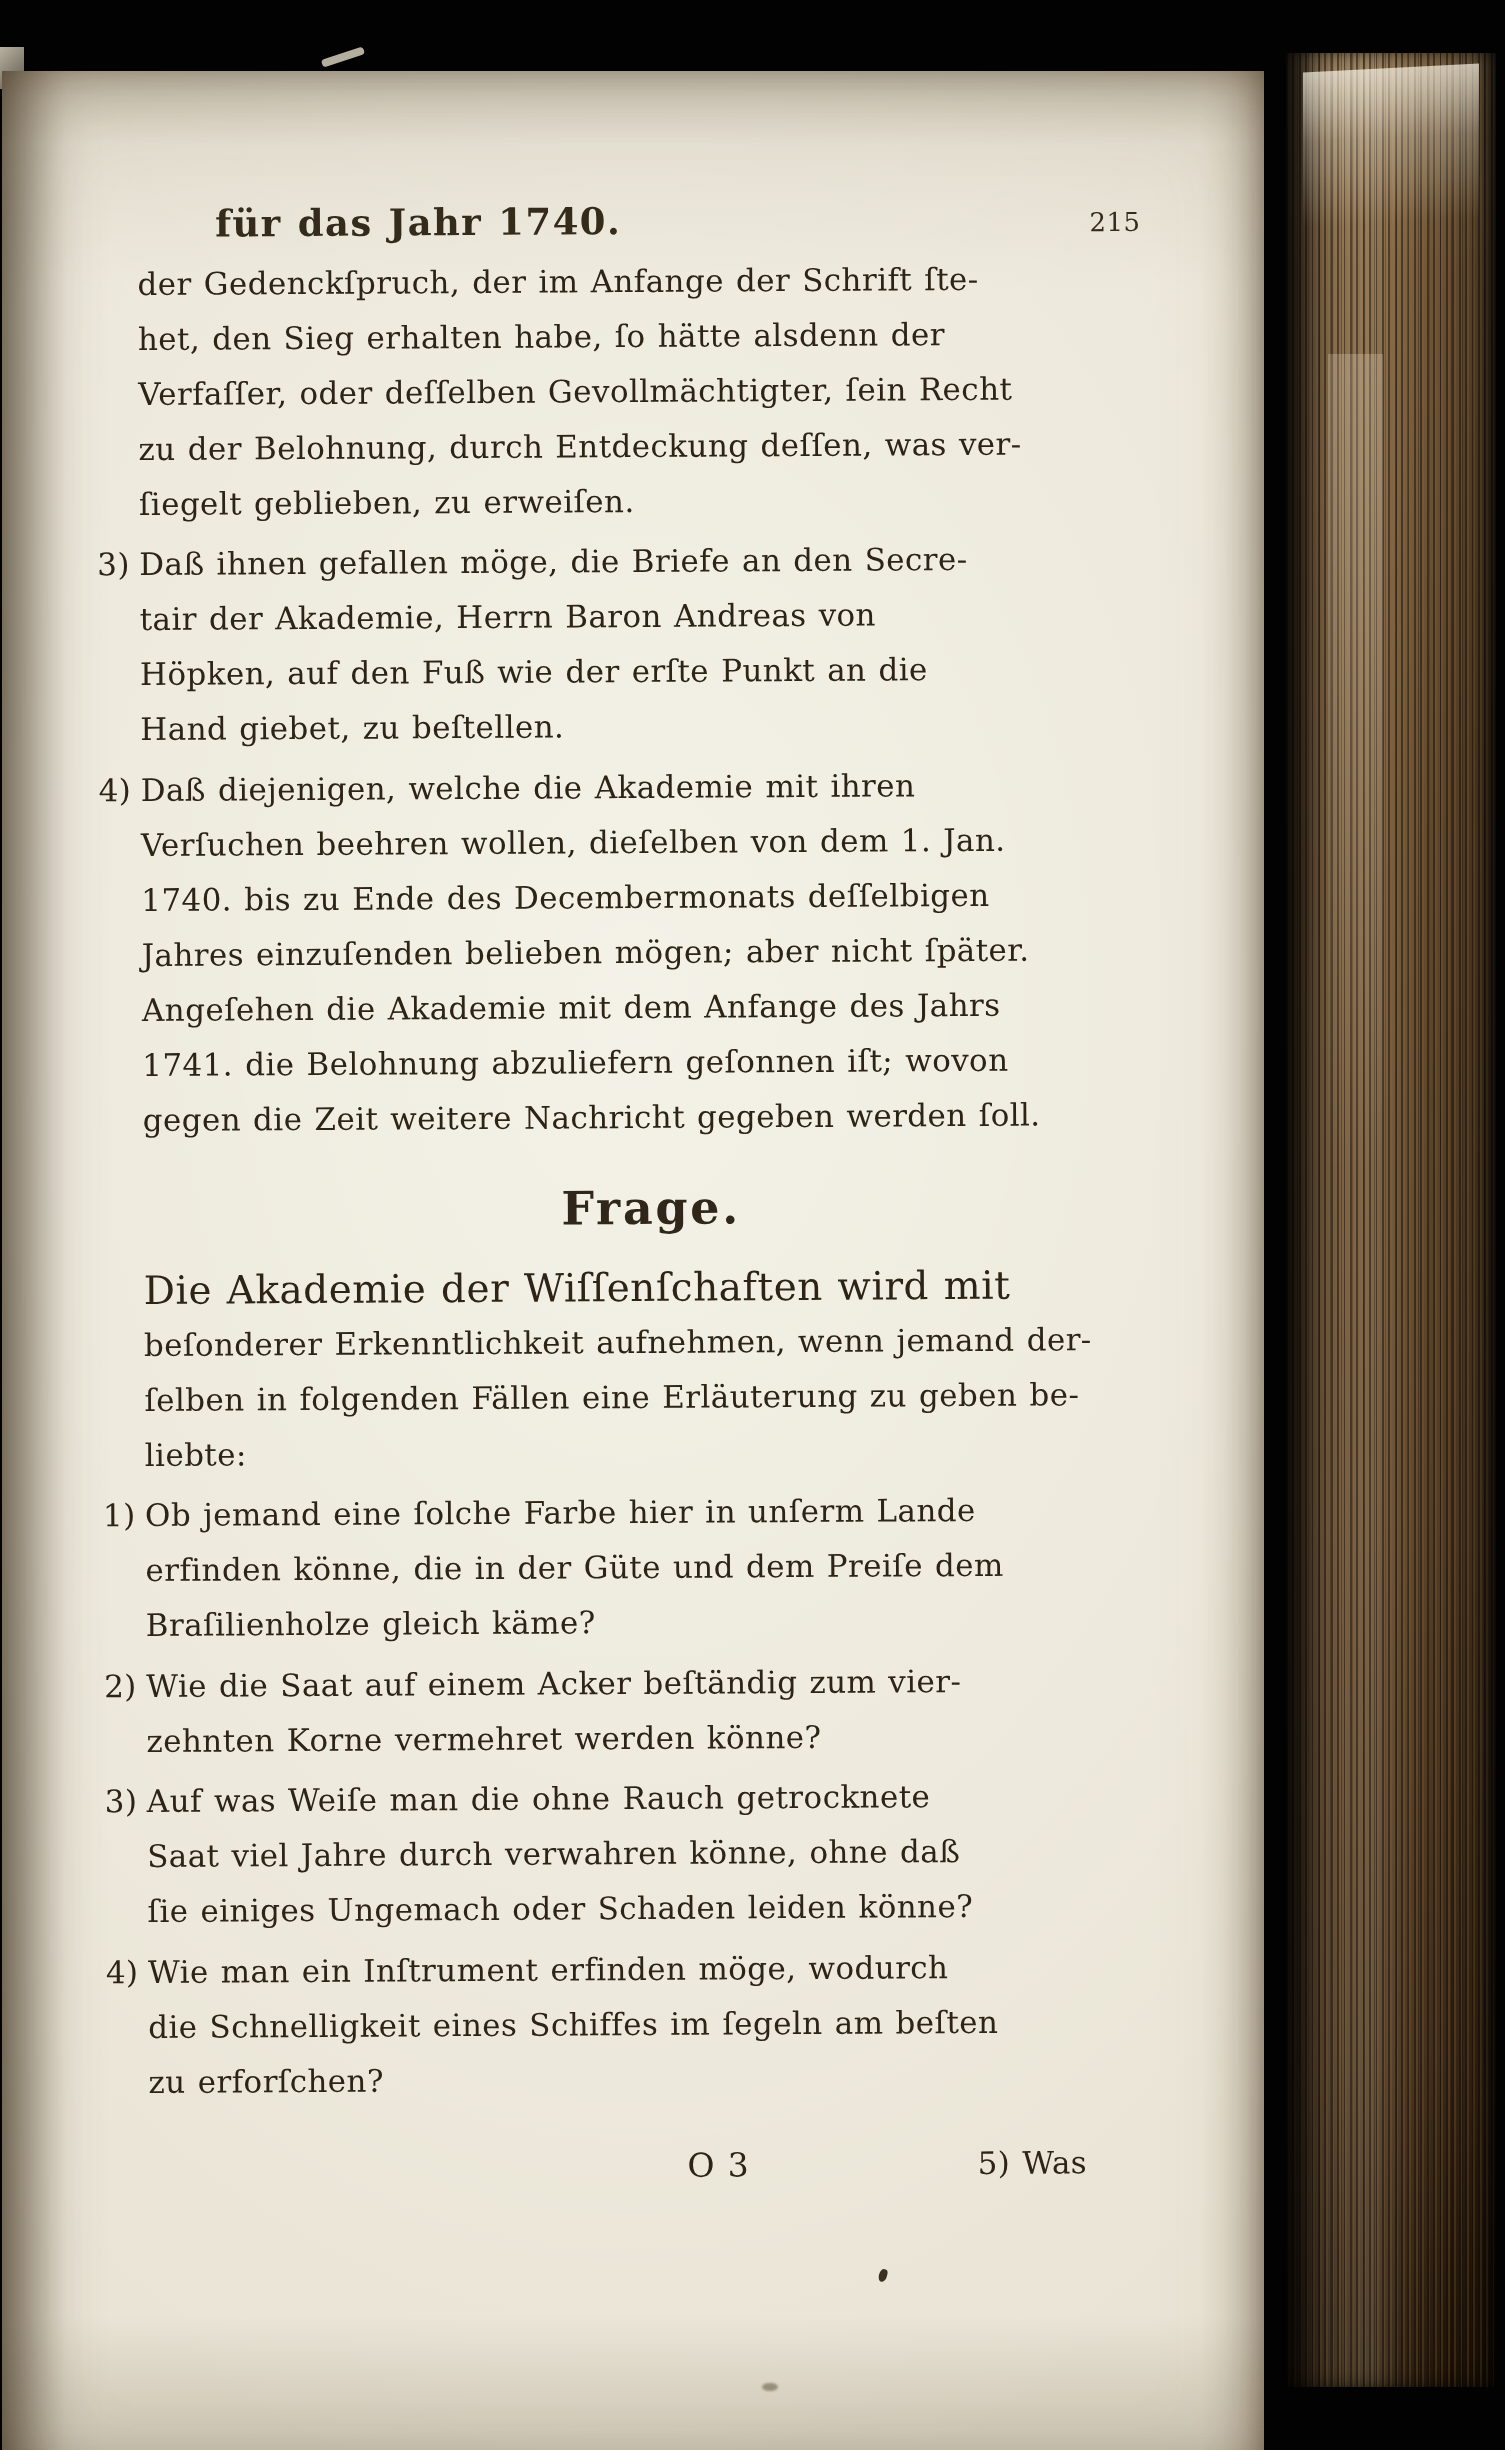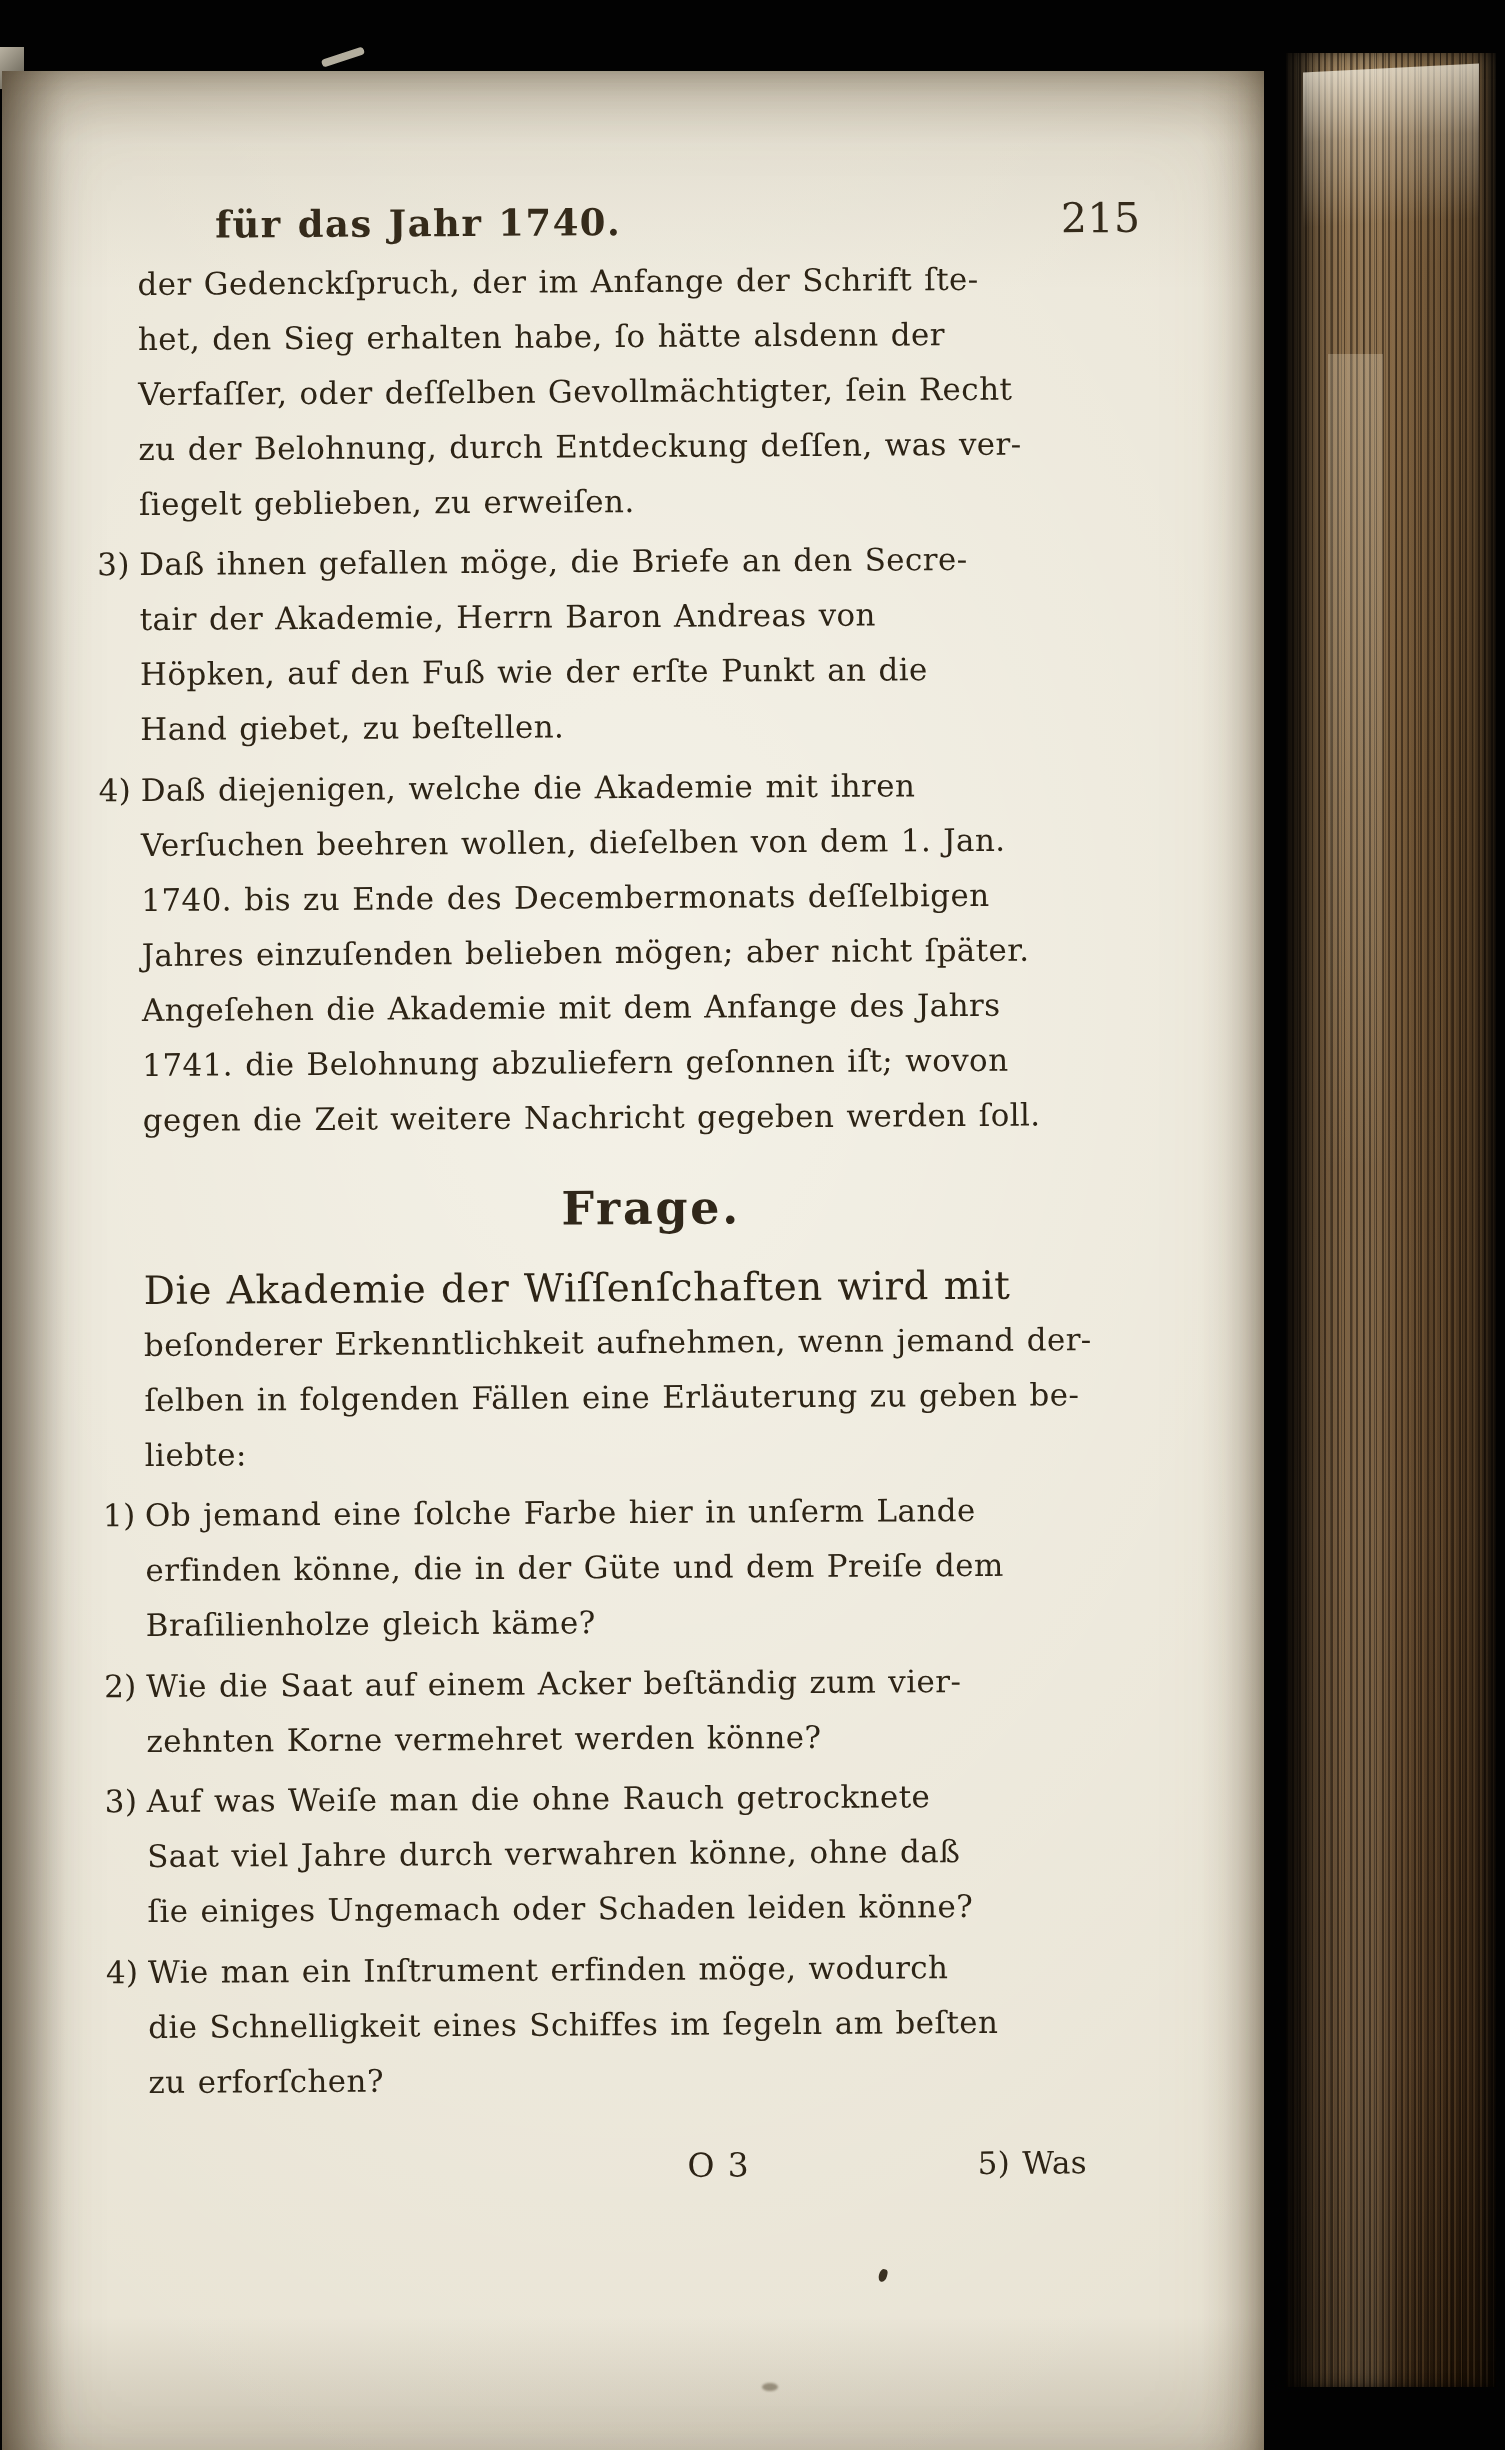--- a/index.html
+++ b/index.html
@@ -67,21 +67,21 @@
   .running-title {
     margin-left: 78px;
     font-size: 37px;
     font-weight: 700;
     letter-spacing: 1.4px;
     color: #352b1b;
   }
   .page-number {
     margin-left: auto;
     margin-right: 12.8px;
-    font-size: 41px;
+    font-size: 26px;
     color: #352b1b;
   }
 
   .block { position: relative; margin-bottom: 5.5px; }
   .block .num {
     position: absolute;
     left: -42px;
     top: 0;
     width: 40px;
   }

